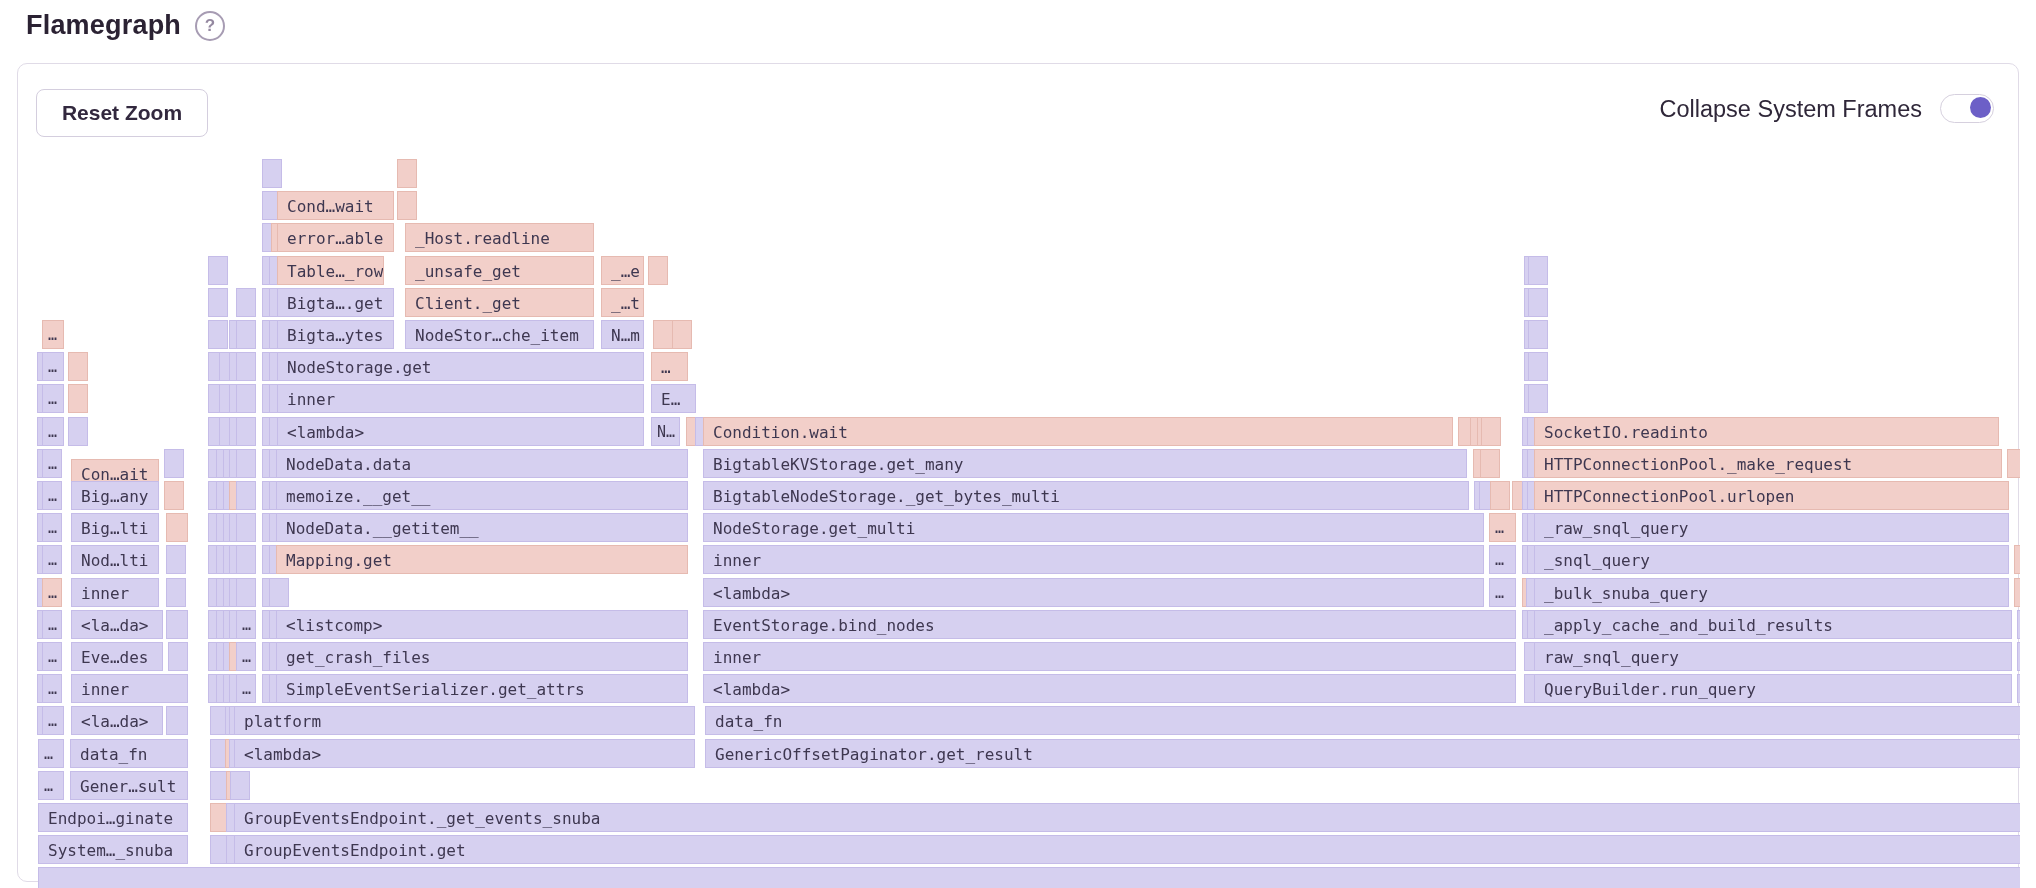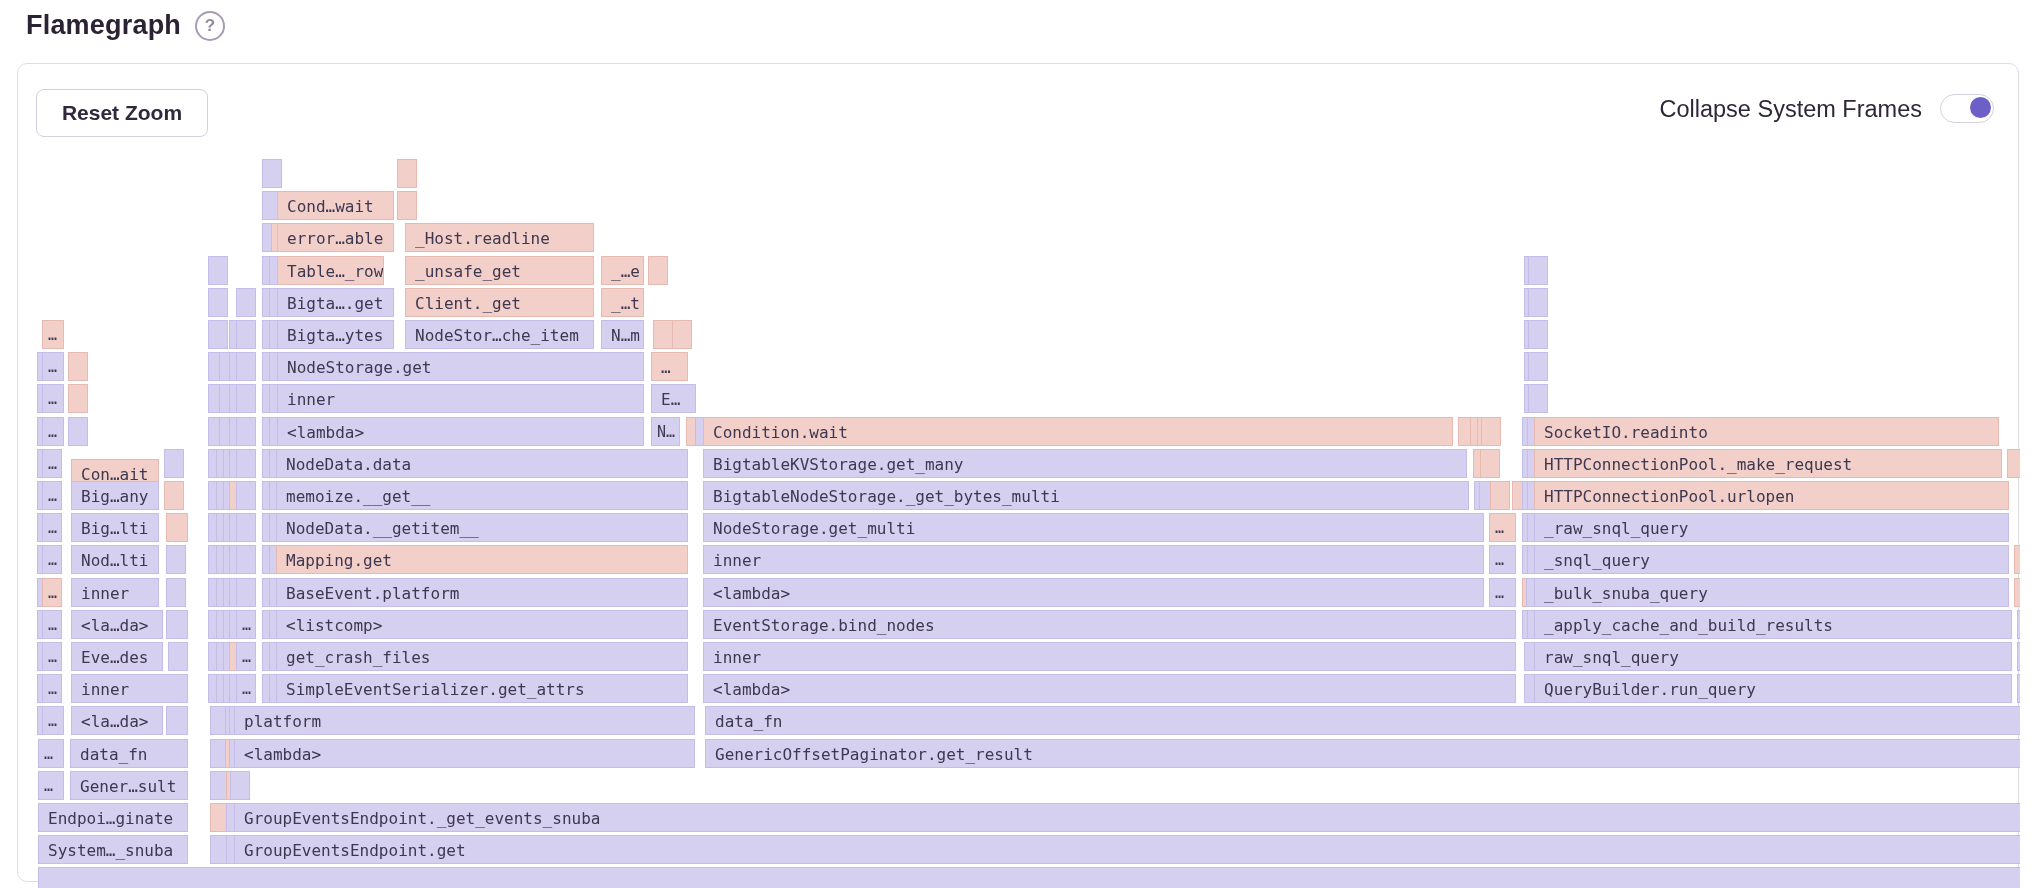--- a/index.html
+++ b/index.html
@@ -225,21 +225,20 @@
         <div class="frame app sm" style="left: 24px; top: 418.6px; width: 20px; height: 29px;">…</div>
         <div class="frame sys" style="left: 53px; top: 418.6px; width: 88px; height: 29px;">inner</div>
         <div class="frame sys" style="left: 148px; top: 418.6px; width: 3px; height: 29px;"></div>
         <div class="frame sys" style="left: 190px; top: 418.6px; width: 3px; height: 29px;"></div>
         <div class="frame sys" style="left: 198px; top: 418.6px; width: 1px; height: 29px;"></div>
         <div class="frame sys" style="left: 205px; top: 418.6px; width: 2px; height: 29px;"></div>
         <div class="frame sys" style="left: 211px; top: 418.6px; width: 2px; height: 29px;"></div>
         <div class="frame sys" style="left: 218px; top: 418.6px; width: 20px; height: 29px;"></div>
         <div class="frame sys" style="left: 244px; top: 418.6px; width: 3px; height: 29px;"></div>
         <div class="frame sys" style="left: 251px; top: 418.6px; width: 2px; height: 29px;"></div>
-        <div class="frame sys" style="left: 258px; top: 418.6px; width: 412px; height: 29px;">BaseEvent.platform</div>
         <div class="frame sys" style="left: 685px; top: 418.6px; width: 781px; height: 29px;">&lt;lambda&gt;</div>
         <div class="frame sys sm" style="left: 1471px; top: 418.6px; width: 27px; height: 29px;">…</div>
         <div class="frame app" style="left: 1504px; top: 418.6px; width: 1px; height: 29px;"></div>
         <div class="frame sys" style="left: 1508px; top: 418.6px; width: 1px; height: 29px;"></div>
         <div class="frame sys" style="left: 1516px; top: 418.6px; width: 475px; height: 29px;">_bulk_snuba_query</div>
         <div class="frame app" style="left: 1996px; top: 418.6px; width: 2px; height: 29px;"></div>
         <div class="frame sys" style="left: 19px; top: 450.8px; width: 1px; height: 29px;"></div>
         <div class="frame sys sm" style="left: 24px; top: 450.8px; width: 20px; height: 29px;">…</div>
         <div class="frame sys" style="left: 53px; top: 450.8px; width: 92px; height: 29px;">&lt;la…da&gt;</div>
         <div class="frame sys" style="left: 148px; top: 450.8px; width: 22px; height: 29px;"></div>

